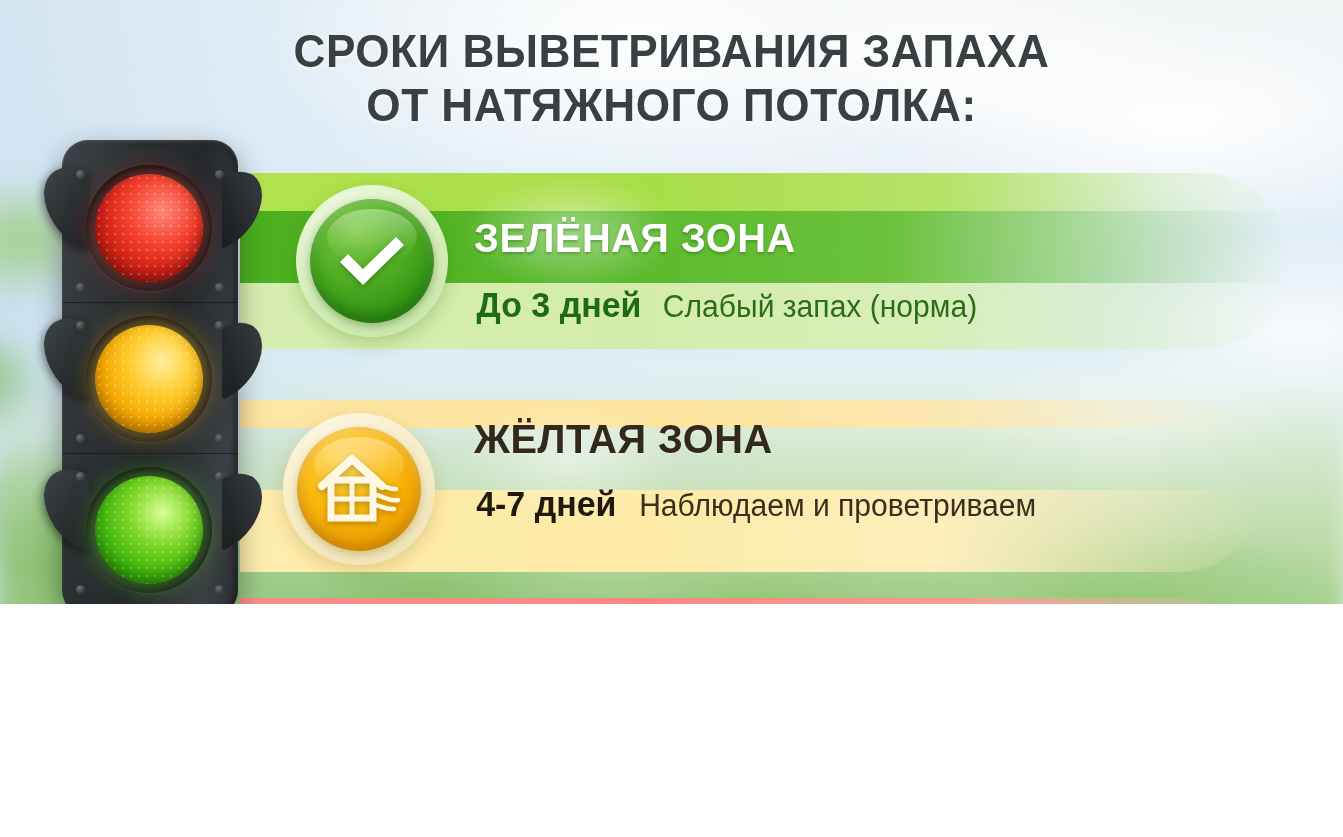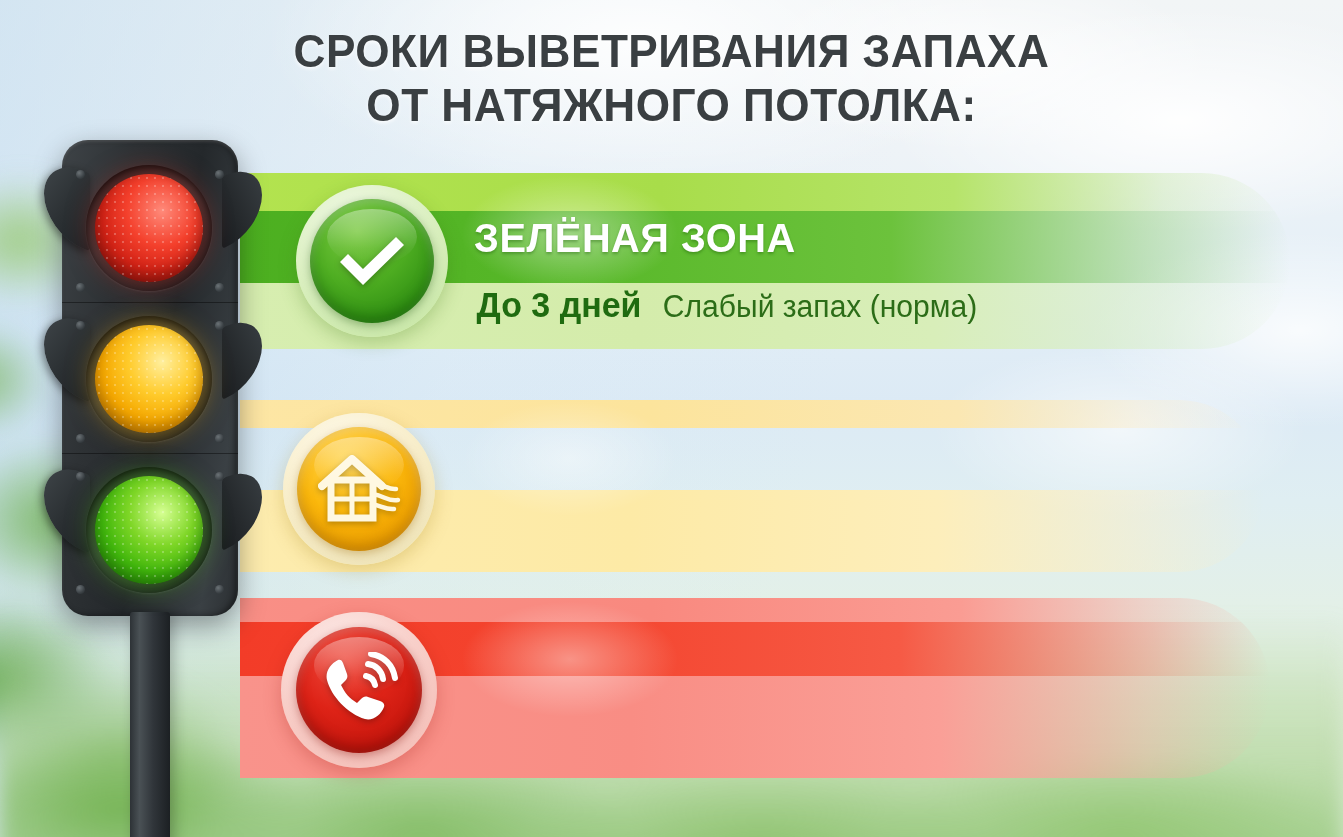--- a/index.html
+++ b/index.html
@@ -10,21 +10,21 @@
     width: 1343px;
     height: 837px;
     overflow: hidden;
     font-family: "Liberation Sans", sans-serif;
   }
 
   
   .stage {
     position: relative;
     width: 1343px;
-    height: 837px;
+    height: 604px;
     overflow: hidden;
     background: linear-gradient(to bottom,
         #f2f5f6 0%,
         #eef3f7 18%,
         #e4eff7 34%,
         #dceaf5 48%,
         #dfeef2 60%,
         #e3f0e8 72%,
         #dcecd6 84%,
         #d5e9cd 100%);
@@ -477,20 +477,26 @@
         <line x1="36" y1="28" x2="36" y2="66" stroke="#fff8e0" stroke-width="5"></line>
         <line x1="15" y1="47" x2="57" y2="47" stroke="#fff8e0" stroke-width="5"></line>
         <path d="M58 32 C68 32 72 38 80 37" fill="none" stroke="#fff8e0" stroke-width="4.5" stroke-linecap="round"></path>
         <path d="M57 42 C69 44 72 50 82 48" fill="none" stroke="#fff8e0" stroke-width="4.5" stroke-linecap="round"></path>
         <path d="M56 52 C66 54 70 58 78 57" fill="none" stroke="#fff8e0" stroke-width="4.5" stroke-linecap="round"></path>
       </svg>
       <div class="badge-gloss"></div>
     </div>
   </div>
 
+  <div class="zone-text" id="text-yellow">
+    <div class="zone-title">ЖЁЛТАЯ ЗОНА</div>
+    <div class="zone-detail">
+      <span class="zone-days">4-7 дней</span><span class="zone-note">Наблюдаем и проветриваем</span>
+    </div>
+  </div>
 
   <div class="band" id="band-red">
     <div class="band-bg">
       <div class="band-strip-top"></div>
       <div class="band-strip-mid"></div>
       <div class="band-strip-bot"></div>
       <div class="band-glow"></div>
     </div>
   </div>
 

